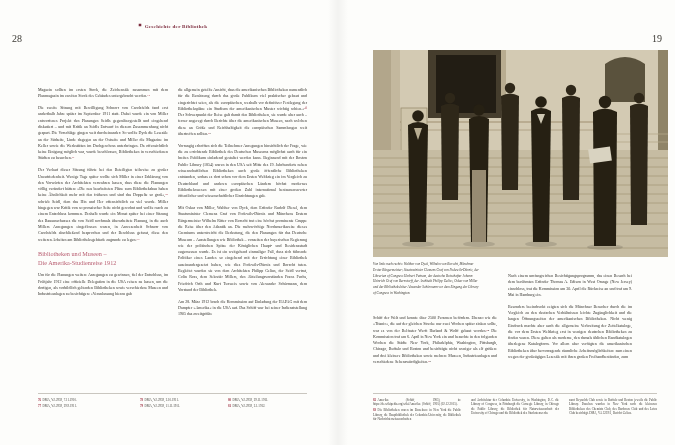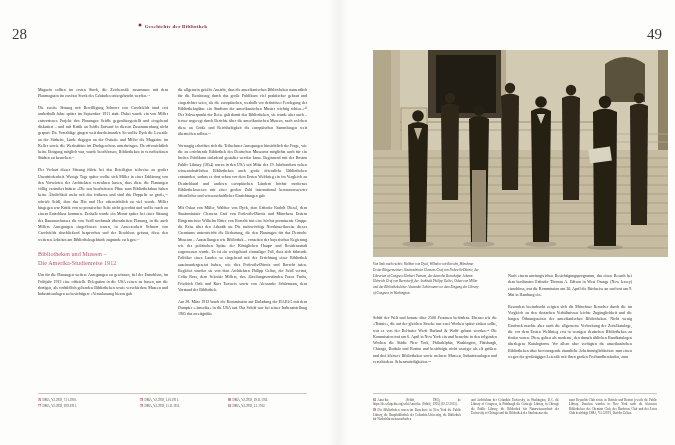--- a/index.html
+++ b/index.html
@@ -1,20 +1,20 @@
 <!DOCTYPE html>
 <html><head>
 <meta charset="utf-8">
 <style>
   html,body{margin:0;padding:0;background:#e9e7e2;}
   .spread{position:relative;width:675px;height:445px;background:#fdfdfb;overflow:hidden;
           font-family:"Liberation Serif",serif;color:#33312c;}
   .gutter{position:absolute;left:328px;top:0;width:20px;height:445px;
           background:linear-gradient(90deg,rgba(0,0,0,0) 0%,rgba(0,0,0,0.045) 50%,rgba(0,0,0,0) 100%);}
-  .pagenum{position:absolute;top:26px;font-size:15px;color:#3a3833;}
+  .pagenum{position:absolute;top:33px;font-size:10px;color:#3a3833;}
   .pagenum.left{left:12px;}
   .pagenum.right{right:13px;}
   .running-header{position:absolute;left:38px;top:23px;width:269px;text-align:center;
           font-size:5px;letter-spacing:0.3px;color:#7d2c3e;font-weight:bold;}
   .chapter-icon{display:inline-block;width:4px;height:4px;background:#7d2c3e;margin-right:3px;
           box-shadow:inset 0 0 0 0.7px #fdfdfb;vertical-align:1px;}
   .bodycol{position:absolute;font-size:4px;line-height:6.3px;text-align:justify;}
   .bodycol p{margin:0 0 5.5px 0;}
   .lp-col1{left:38px;top:87px;width:130px;}
   .lp-col2{left:178px;top:87px;width:129px;}
@@ -38,21 +38,21 @@
 </head>
 <body>
 
 <div class="spread">
   <div class="gutter"></div>
 
   <div class="pagenum left">28</div>
   <div class="running-header">
     <span class="chapter-icon"></span><span>Geschichte der Bibliothek</span>
   </div>
-  <div class="pagenum right">49</div>
+  <div class="pagenum right">19</div>
 
   <div class="bodycol lp-col1">
     <p class="rich">Magazin sollten im ersten Stock, die Zeichensäle zusammen mit dem Planmagazin im zweiten Stock des Gebäudes untergebracht werden.<span class="fnref">⁷⁶</span></p>
     <p class="rich">Die zweite Sitzung mit Bewilligung Schnorr von Carolsfelds fand erst anderthalb Jahre später im September 1911 statt. Dabei wurde ein von Miller entworfenes Projekt den Planungen Seidls gegenübergestellt und eingehend diskutiert – und mit Kritik an Seidls Entwurf in diesem Zusammenhang nicht gespart. Die Vorschläge gingen weit durcheinander: So wollte Dyck die Lesesäle an der Südseite, Linde dagegen an der Ostseite und Miller die Magazine im Keller sowie die Werkstätten im Dachgeschoss unterbringen. Da offensichtlich keine Einigung möglich war, wurde beschlossen, Bibliotheken in verschiedenen Städten zu besuchen.<span class="fnref">⁷⁷</span></p>
     <p class="rich">Der Verlauf dieser Sitzung führte bei den Beteiligten teilweise zu großer Unzufriedenheit. Wenige Tage später wollte sich Miller in einer Erklärung von den Vorwürfen der Architekten verwahren lassen, dass diese die Planungen völlig verändert hätten: »Die neu bearbeiteten Pläne zum Bibliotheksbau haben keine Ähnlichkeit mehr mit den früheren und sind das Doppelte so groß«,<span class="fnref">⁷⁸</span> schrieb Seidl, dem das Hin und Her offensichtlich zu viel wurde. Miller hingegen war Kritik von so prosaischer Seite nicht gewohnt und wollte rasch zu einem Entschluss kommen. Deshalb wurde ein Monat später bei einer Sitzung des Bauausschusses die von Seidl nochmals überarbeitete Planung, in die auch Millers Anregungen eingeflossen waren, in Anwesenheit Schnorr von Carolsfelds abschließend besprochen und der Beschluss gefasst, diese den weiteren Arbeiten am Bibliotheksgebäude zugrunde zu legen.<span class="fnref">⁷⁹</span></p>
     <div class="section-heading">
       <div>Bibliotheken und Museen –</div>
       <div>Die Amerika-Studienreise 1912</div>
     </div>
     <p class="rich">Um für die Planungen weitere Anregungen zu gewinnen, fiel der Entschluss, im Frühjahr 1912 eine offizielle Delegation in die USA reisen zu lassen, um die dortigen, als vorbildlich geltenden Bibliotheken sowie verschiedene Museen und Industrieanlagen zu besichtigen: »Veranlassung hierzu gab</p>

